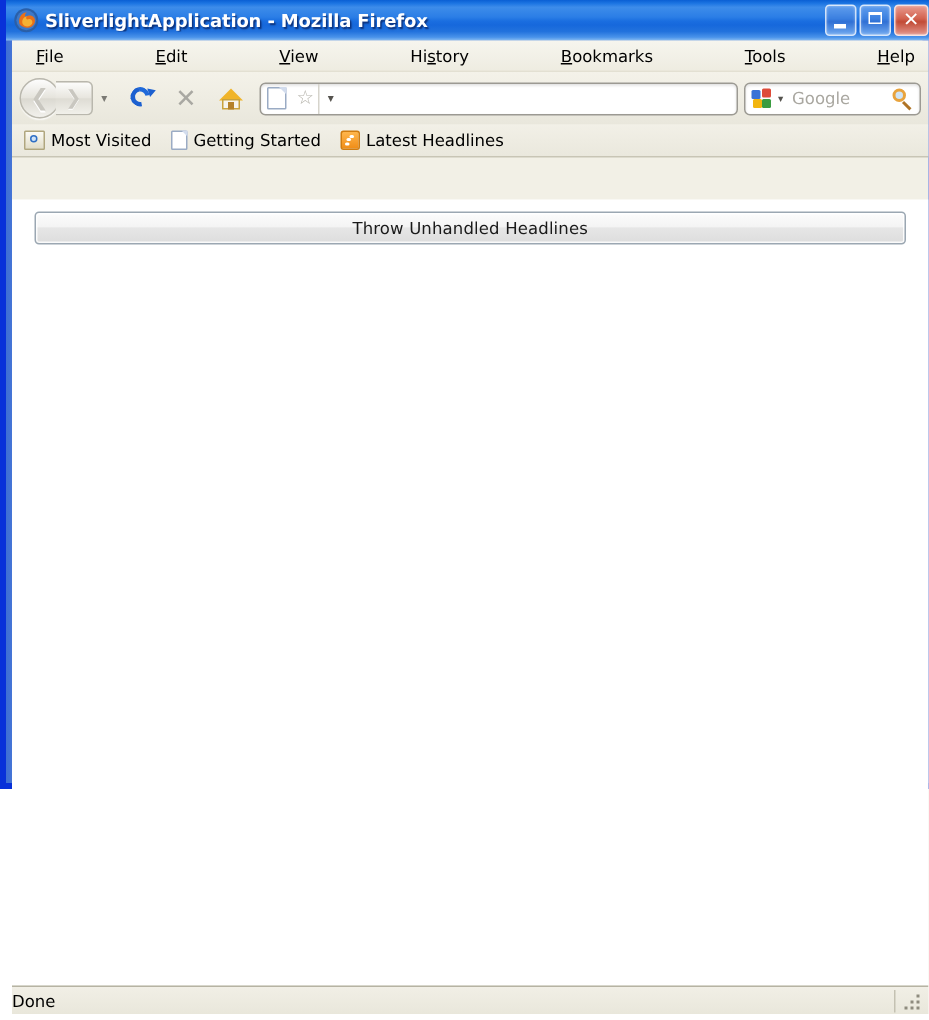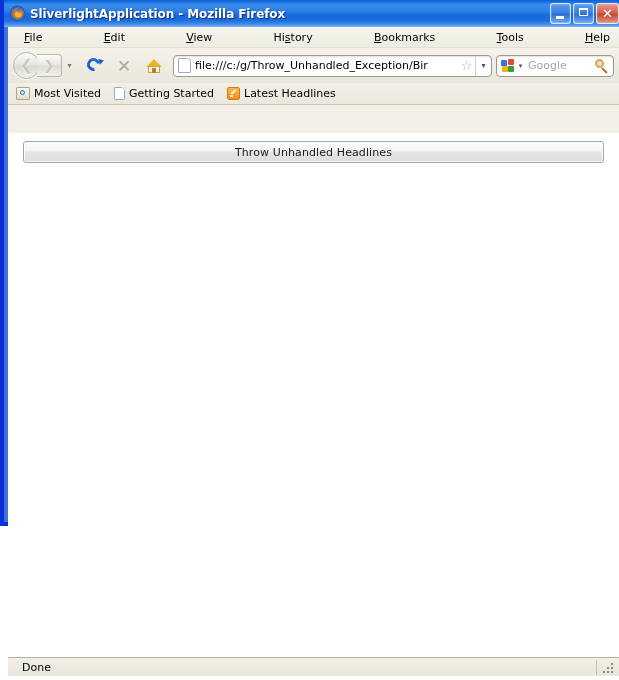--- a/index.html
+++ b/index.html
@@ -587,21 +587,21 @@
     height: 19px;
     background: linear-gradient(to bottom, #f1efe6 0%, #e9e7db 100%);
     border-top: 1px solid #b6b3a3;
     display: flex;
     align-items: center;
     box-sizing: border-box;
   }
   .status-text {
     font-size: 11px;
     color: #000;
-    padding-left: 14px;
+    padding-left: 0;
     flex: 1 1 auto;
     white-space: nowrap;
     font-family: "DejaVu Sans", "Liberation Sans", sans-serif;
   }
   .status-sep {
     width: 1px;
     height: 15px;
     background: #c4c1b2;
     flex: none;
     margin-right: 4px;
@@ -684,21 +684,20 @@
       <div class="tb-icon-btn">
         <span class="home">
           <span class="home-roof"></span>
           <span class="home-body"></span>
           <span class="home-door"></span>
         </span>
       </div>
 
       <div class="urlbar">
         <span class="pageicon"></span>
-        <span class="urltext">file:///c:/g/Throw_Unhandled_Exception/Bir</span>
         <span class="star">☆</span>
         <span class="urlcaret">▾</span>
       </div>
 
       <div class="searchbar">
         <span class="gicon">
           <span class="gq b"></span>
             <span class="gq r"></span>
           <span class="gq y"></span>
             <span class="gq g"></span>

